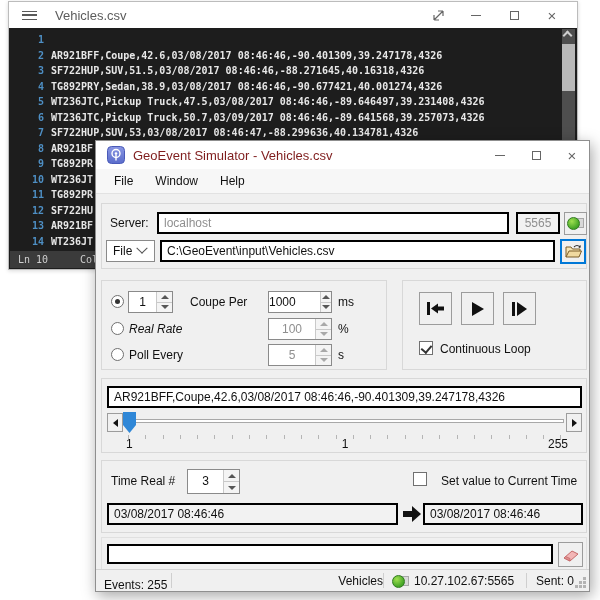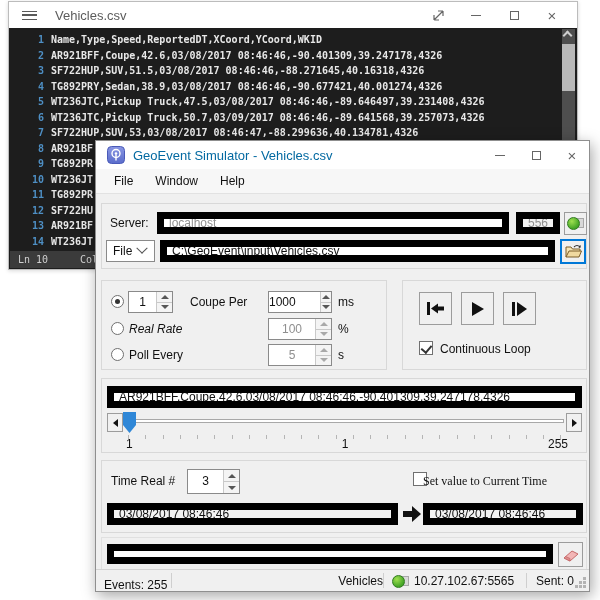--- a/index.html
+++ b/index.html
@@ -33,32 +33,32 @@
   .ed-status { position:absolute; left:1px; right:1px; bottom:1px; height:17px; background:#3b3b3b;
                color:#cfcfcf; font-family:"DejaVu Sans Mono", monospace; font-size:10px; line-height:17px; }
   .ed-ln { position:absolute; left:8px; }
   .ed-col { position:absolute; left:70px; }
 
   
   .sim-win { position:absolute; left:95px; top:140px; width:495px; height:452px;
              background:#f0f0f0; border:1px solid #8f8f8f; box-shadow:2px 4px 14px rgba(0,0,0,.35); }
   .sim-titlebar { position:absolute; left:0; top:0; right:0; height:28px; background:#ffffff; }
   .sim-logo { position:absolute; left:11px; top:5px; width:18px; height:18px; }
-  .sim-title { position:absolute; left:37px; top:7px; font-size:13px; color:#0369a1; white-space:nowrap; }
+  .sim-title { position:absolute; left:37px; top:7px; font-size:13px; color:#7f1d1d; white-space:nowrap; }
   .sim-ctrls { position:absolute; right:2px; top:2px; display:flex; gap:6px; }
   .sim-btn { width:30px; height:24px; display:flex; align-items:center; justify-content:center; }
   .sim-menubar { position:absolute; left:0; top:28px; right:0; height:25px; background:#f7f7f7;
                  border-bottom:1px solid #e2e2e2; display:flex; align-items:center; font-size:12px; color:#111; }
   .menu-item { padding:0 11px; height:25px; line-height:25px; }
   .menu-item:first-child { margin-left:7px; }
 
   .gbox { position:absolute; border:1px solid #d8d8d8; background:#f0f0f0; }
   .lbl { position:absolute; font-size:12px; color:#111; white-space:nowrap; }
 
-  .tbox { position:absolute; border:7px solid #000000; background:#ffffff; font-size:12px;
+  .tbox { position:absolute; border:2px solid #000000; background:#ffffff; font-size:12px;
           color:#111; padding:0 5px; font-family:"Liberation Sans", sans-serif; height:22px; }
   input.tbox { outline:none; }
   .tbox.gray { background:#f2f2f2; }
   .tbox.dim  { color:#8f8f8f; }
 
   
   .spin { position:absolute; height:22px; border:1px solid #8a8a8a; background:#fff; display:flex; }
   .spin .val { flex:1; text-align:center; font-size:12px; line-height:20px; color:#111; }
   .spin.dis .val { color:#8f8f8f; }
   .spin .arrows { width:16px; border-left:1px solid #c9c9c9; display:flex; flex-direction:column; }
@@ -147,21 +147,20 @@
           <div class="glyph-max"></div>
         </div>
       <div class="ed-btn">
           <span class="glyph-close">×</span>
         </div>
     </div>
   </div>
   <div class="ed-content">
     <div class="ed-line">
         <span class="ed-num">1</span>
-        <span class="ed-text">Name,Type,Speed,ReportedDT,XCoord,YCoord,WKID</span>
       </div>
     <div class="ed-line">
         <span class="ed-num">2</span>
         <span class="ed-text">AR921BFF,Coupe,42.6,03/08/2017 08:46:46,-90.401309,39.247178,4326</span>
       </div>
     <div class="ed-line">
         <span class="ed-num">3</span>
         <span class="ed-text">SF722HUP,SUV,51.5,03/08/2017 08:46:46,-88.271645,40.16318,4326</span>
       </div>
     <div class="ed-line">
@@ -385,21 +384,21 @@
       <span class="arrows">
           <span class="cell">
             <i class="tri-up"></i>
           </span>
           <span class="cell">
             <i class="tri-dn"></i>
           </span>
         </span>
     </div>
     <div class="cbox" style="left:311px; top:11px;"></div>
-    <div class="lbl" style="left:321px; top:13px;font-family:Liberation Serif, serif;">Set value to Current Time</div>
+    <div class="lbl" style="left:339px; top:13px;">Set value to Current Time</div>
     <input class="tbox gray" style="left: 5px; top: 42px; width: 291px;" readonly="" value="03/08/2017 08:46:46">
     <div class="big-arrow" style="left:301px; top:45px;"></div>
     <input class="tbox gray" style="left: 321px; top: 42px; width: 160px;" readonly="" value="03/08/2017 08:46:46">
   </div>
 
   <div class="gbox" style="left:5px; top:396px; width:486px; height:33px; border-color:#e0e0e0;">
     <input class="tbox" style="left: 5px; top: 6px; width: 446px; height: 20px;" readonly="" value="">
     <div class="sqbtn" style="left:456px; top:4px; width:25px; height:25px;">
       <svg width="17" height="14" viewBox="0 0 17 14">
         <path d="M2 10 L10 3 L16 6 L8 13 Z" fill="#f2b5b5" stroke="#c46a6a" stroke-width="1"></path>

